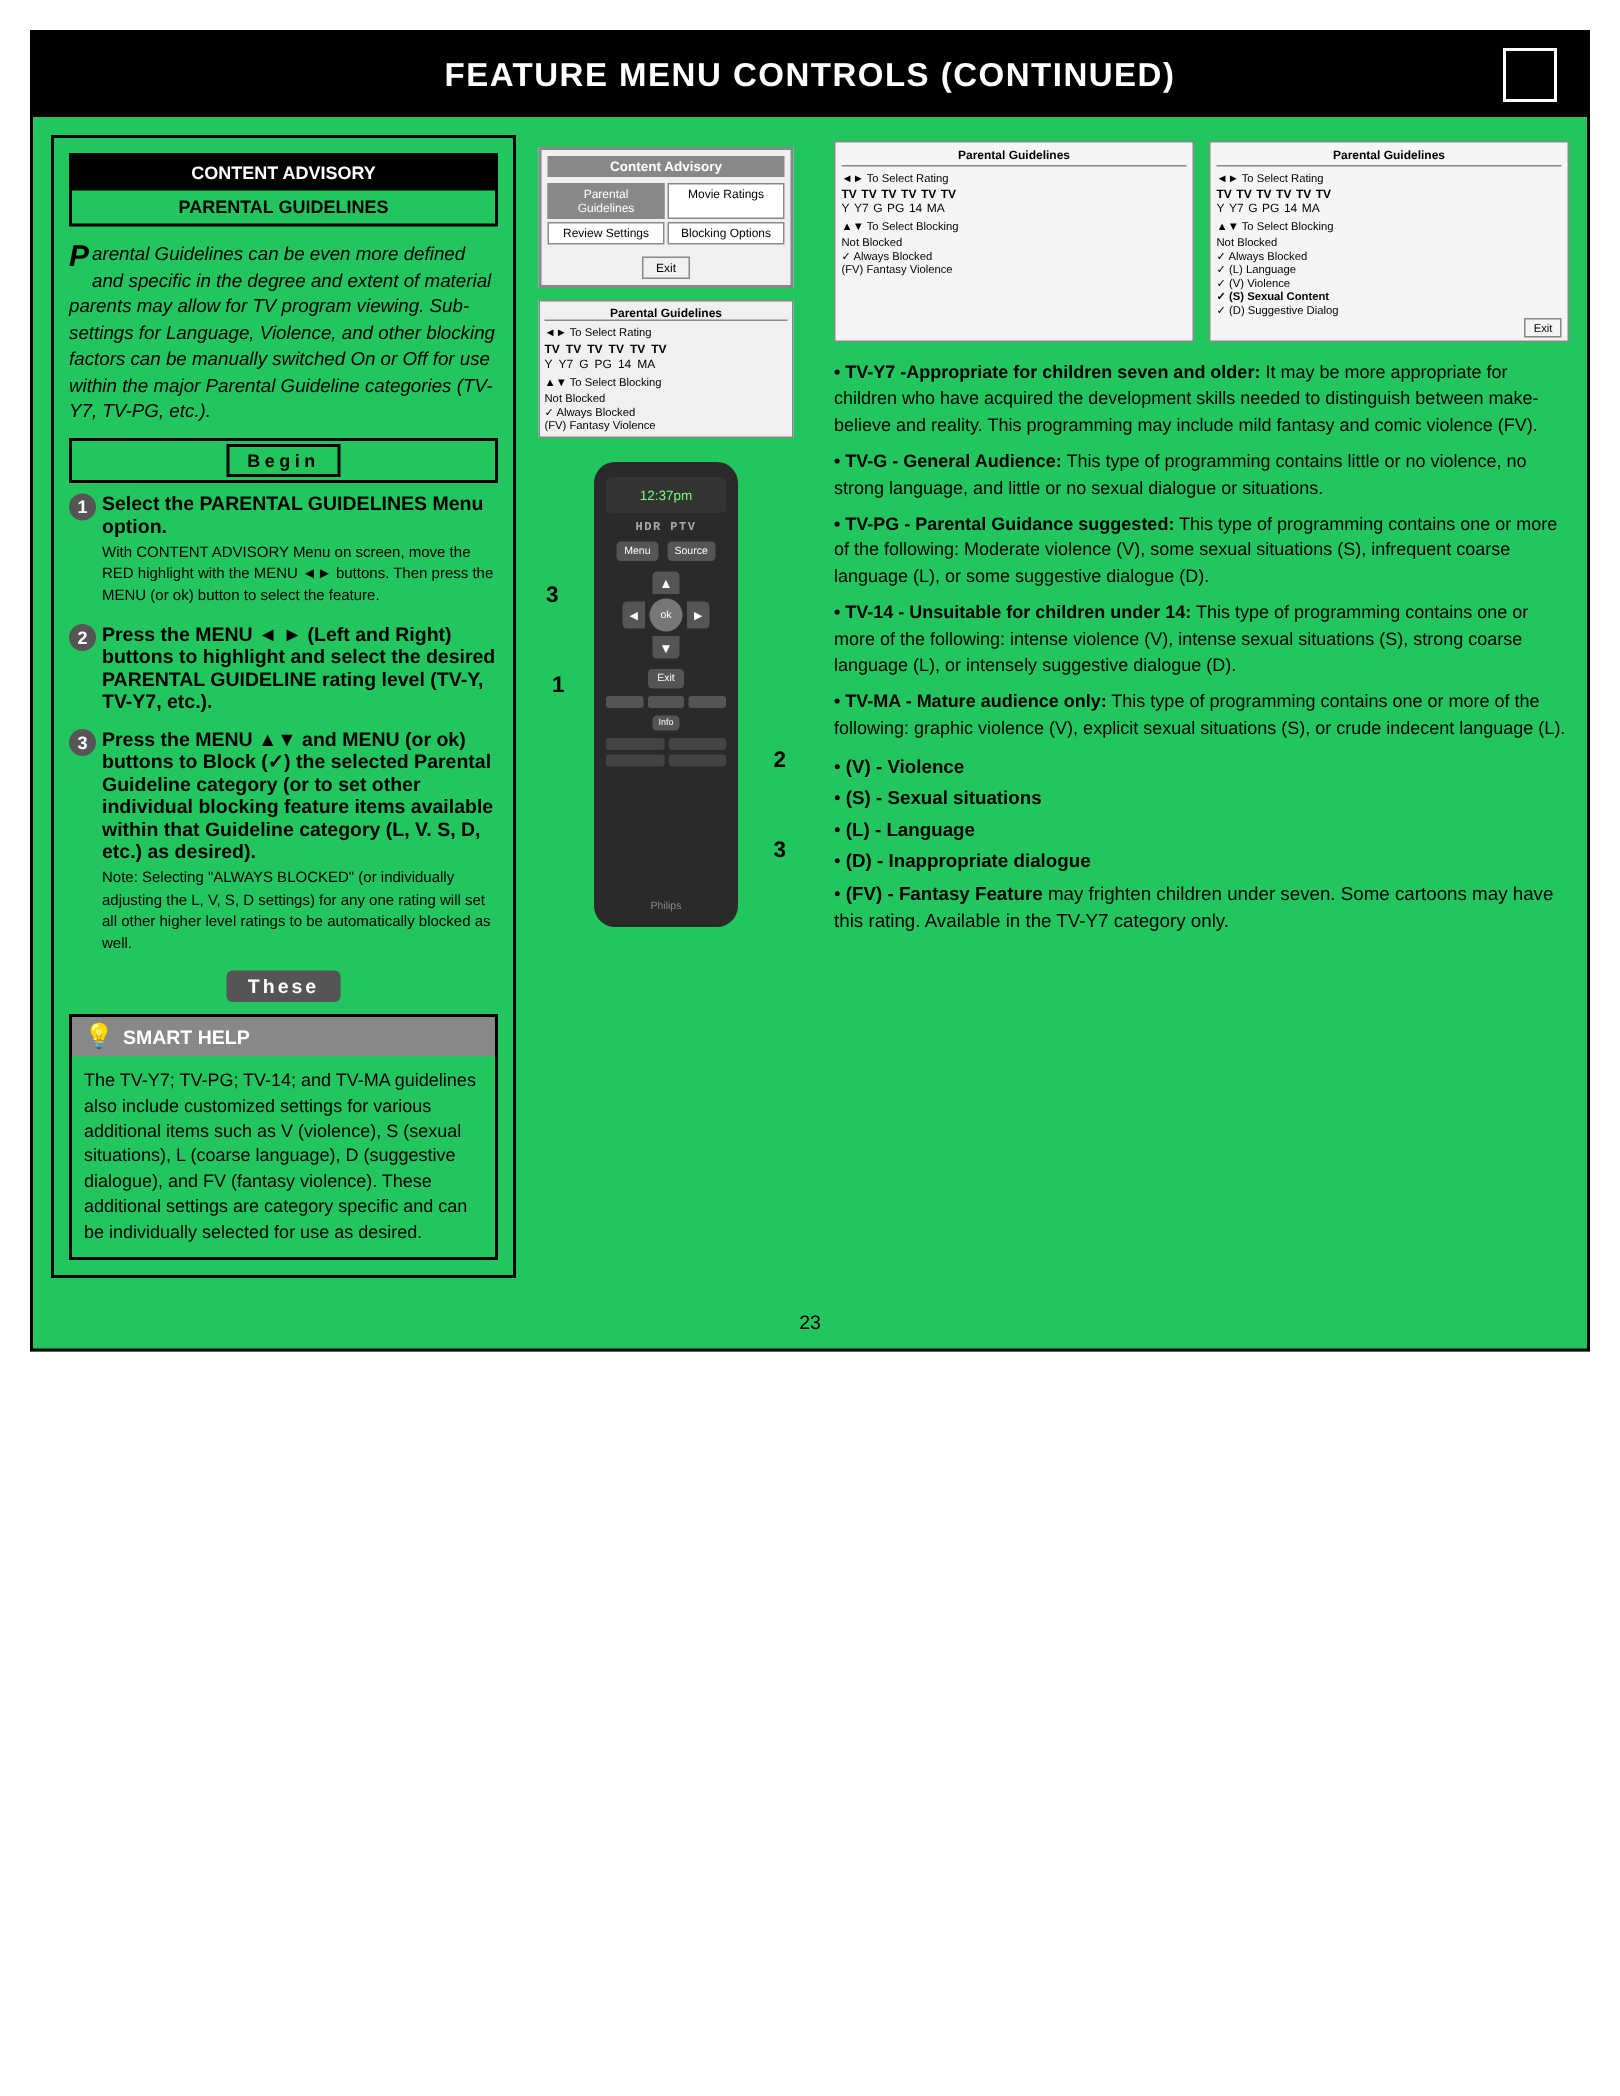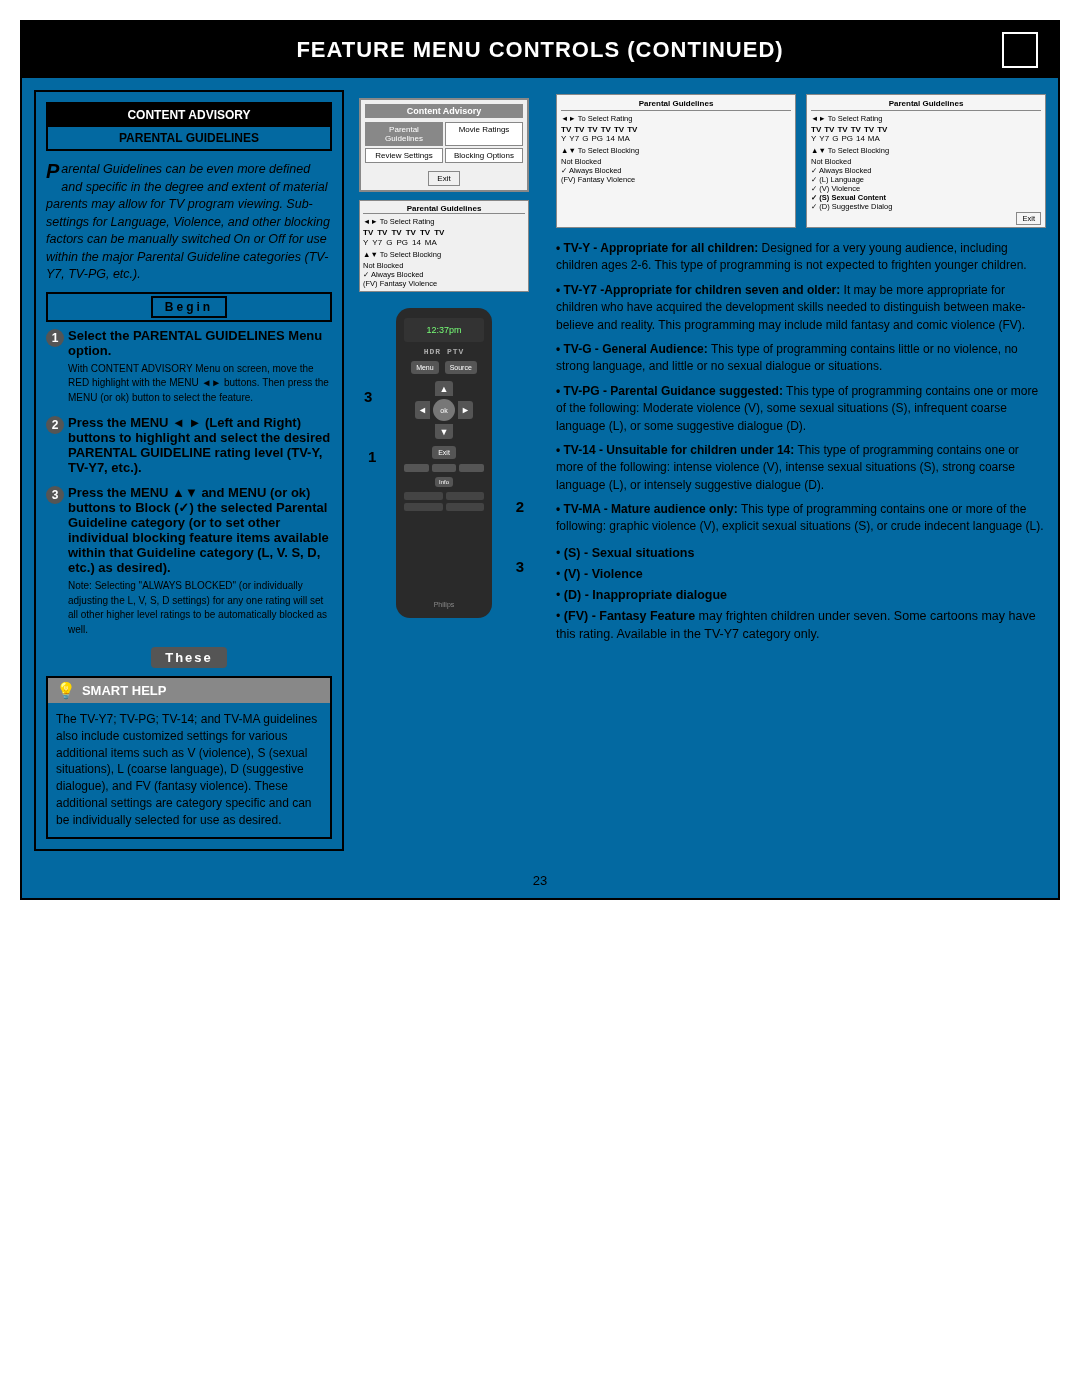--- a/index.html
+++ b/index.html
@@ -12,21 +12,21 @@
       min-height: 1397px;
       display: flex;
       flex-direction: column;
       align-items: center;
       padding: 20px;
     }
     .page-wrapper {
       width: 1040px;
       border: 2px solid #000;
       padding: 0;
-      background: #0369a1;
+      background: #22c55e;
     }
     
     .page-header {
       background: #000;
       color: #fff;
       text-align: center;
       padding: 10px 20px;
       font-size: 22px;
       font-weight: bold;
       letter-spacing: 1px;
@@ -515,24 +515,20 @@
             <div style="font-size:7.5px;">✓ (D) Suggestive Dialog</div>
           </div>
           <div style="text-align:right; margin-top:3px;">
             <span style="border:1px solid #888; padding:1px 5px; font-size:7.5px;">Exit</span>
           </div>
         </div>
       </div>
 
       <div class="rating-descriptions">
         <div class="rating-desc-item">
-          <strong>• TV-Y - Appropriate for all children:</strong>
-          <span> Designed for a very young audience, including children ages 2-6. This type of programming is not expected to frighten younger children.</span>
-        </div>
-        <div class="rating-desc-item">
           <strong>• TV-Y7 -Appropriate for children seven and older:</strong>
           <span> It may be more appropriate for children who have acquired the development skills needed to distinguish between make-believe and reality. This programming may include mild fantasy and comic violence (FV).</span>
         </div>
         <div class="rating-desc-item">
           <strong>• TV-G - General Audience:</strong>
           <span> This type of programming contains little or no violence, no strong language, and little or no sexual dialogue or situations.</span>
         </div>
         <div class="rating-desc-item">
           <strong>• TV-PG - Parental Guidance suggested:</strong>
           <span> This type of programming contains one or more of the following: Moderate violence (V), some sexual situations (S), infrequent coarse language (L), or some suggestive dialogue (D).</span>
@@ -540,22 +536,23 @@
         <div class="rating-desc-item">
           <strong>• TV-14 - Unsuitable for children under 14:</strong>
           <span> This type of programming contains one or more of the following: intense violence (V), intense sexual situations (S), strong coarse language (L), or intensely suggestive dialogue (D).</span>
         </div>
         <div class="rating-desc-item">
           <strong>• TV-MA - Mature audience only:</strong>
           <span> This type of programming contains one or more of the following: graphic violence (V), explicit sexual situations (S), or crude indecent language (L).</span>
         </div>
 
         <ul class="bullet-list">
+          <li>• <strong>(V) - Violence</strong></li>
           <li>• <strong>(S) - Sexual situations</strong></li>
-          <li>• <strong>(V) - Violence</strong></li>
+          <li>• <strong>(L) - Language</strong></li>
           <li>• <strong>(D) - Inappropriate dialogue</strong></li>
           <li>• <strong>(FV) - Fantasy Feature</strong> may frighten children under seven. Some cartoons may have this rating. Available in the TV-Y7 category only.</li>
         </ul>
       </div>
     </div>
 
   </div>
 
   <div class="page-number">23</div>
 </div>

